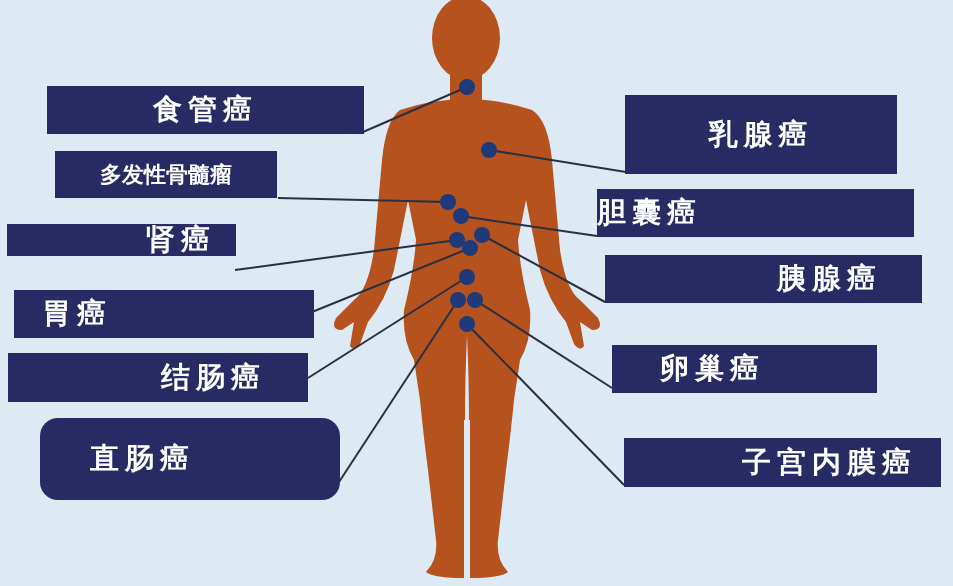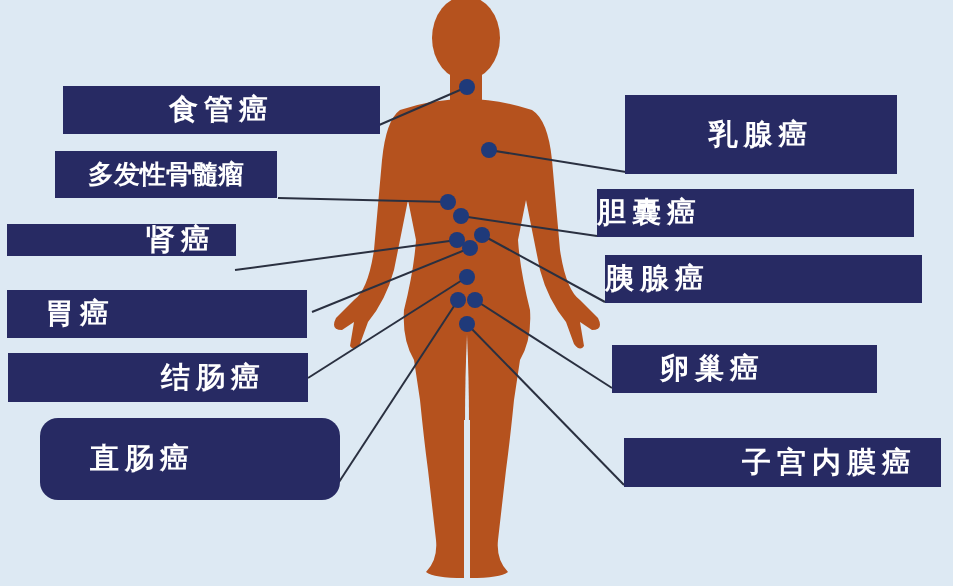--- a/index.html
+++ b/index.html
@@ -48,46 +48,46 @@
       <circle cx="457" cy="240" r="8"></circle>
       <circle cx="482" cy="235" r="8"></circle>
       <circle cx="470" cy="248" r="8"></circle>
       <circle cx="467" cy="277" r="8"></circle>
       <circle cx="458" cy="300" r="8"></circle>
       <circle cx="475" cy="300" r="8"></circle>
       <circle cx="467" cy="324" r="8"></circle>
     </g>
   </svg>
 
-  <div class="label" style="left:47px;top:86px;width:317px;height:48px;justify-content:center;margin-left:16px;">
+  <div class="label" style="left:47px;top:86px;width:317px;height:48px;justify-content:center;">
     <span>食管癌</span>
   </div>
-  <div class="label" style="left:55px;top:151px;width:222px;height:47px;justify-content:center;letter-spacing:0;font-size:26px;">
+  <div class="label" style="left:55px;top:151px;width:222px;height:47px;justify-content:center;letter-spacing:0;font-size:22px;">
     <span>多发性骨髓瘤</span>
   </div>
   <div class="label" style="left:7px;top:224px;width:229px;height:32px;justify-content:flex-end;padding-right:20px;">
     <span>肾癌</span>
   </div>
-  <div class="label" style="left:7px;top:290px;width:300px;height:48px;padding-left:38px;">
+  <div class="label" style="left:14px;top:290px;width:300px;height:48px;padding-left:28px;">
     <span>胃癌</span>
   </div>
   <div class="label" style="left:8px;top:353px;width:300px;height:49px;justify-content:flex-end;padding-right:42px;">
     <span>结肠癌</span>
   </div>
   <div class="label" style="left:40px;top:418px;width:300px;height:82px;padding-left:50px;border-radius:18px;">
     <span>直肠癌</span>
   </div>
 
   <div class="label" style="left:625px;top:95px;width:272px;height:79px;justify-content:center;">
     <span>乳腺癌</span>
   </div>
   <div class="label" style="left:597px;top:189px;width:317px;height:48px;text-align:center;">
     <span>胆囊癌</span>
   </div>
-  <div class="label" style="left:605px;top:255px;width:317px;height:48px;justify-content:flex-start;padding-right:40px;">
+  <div class="label" style="left:605px;top:255px;width:317px;height:48px;justify-content:flex-end;padding-right:40px;">
     <span>胰腺癌</span>
   </div>
   <div class="label" style="left:612px;top:345px;width:265px;height:48px;padding-left:48px;">
     <span>卵巢癌</span>
   </div>
   <div class="label" style="left:624px;top:438px;width:317px;height:49px;justify-content:flex-end;padding-right:24px;">
     <span>子宫内膜癌</span>
   </div>
 </div>
 

